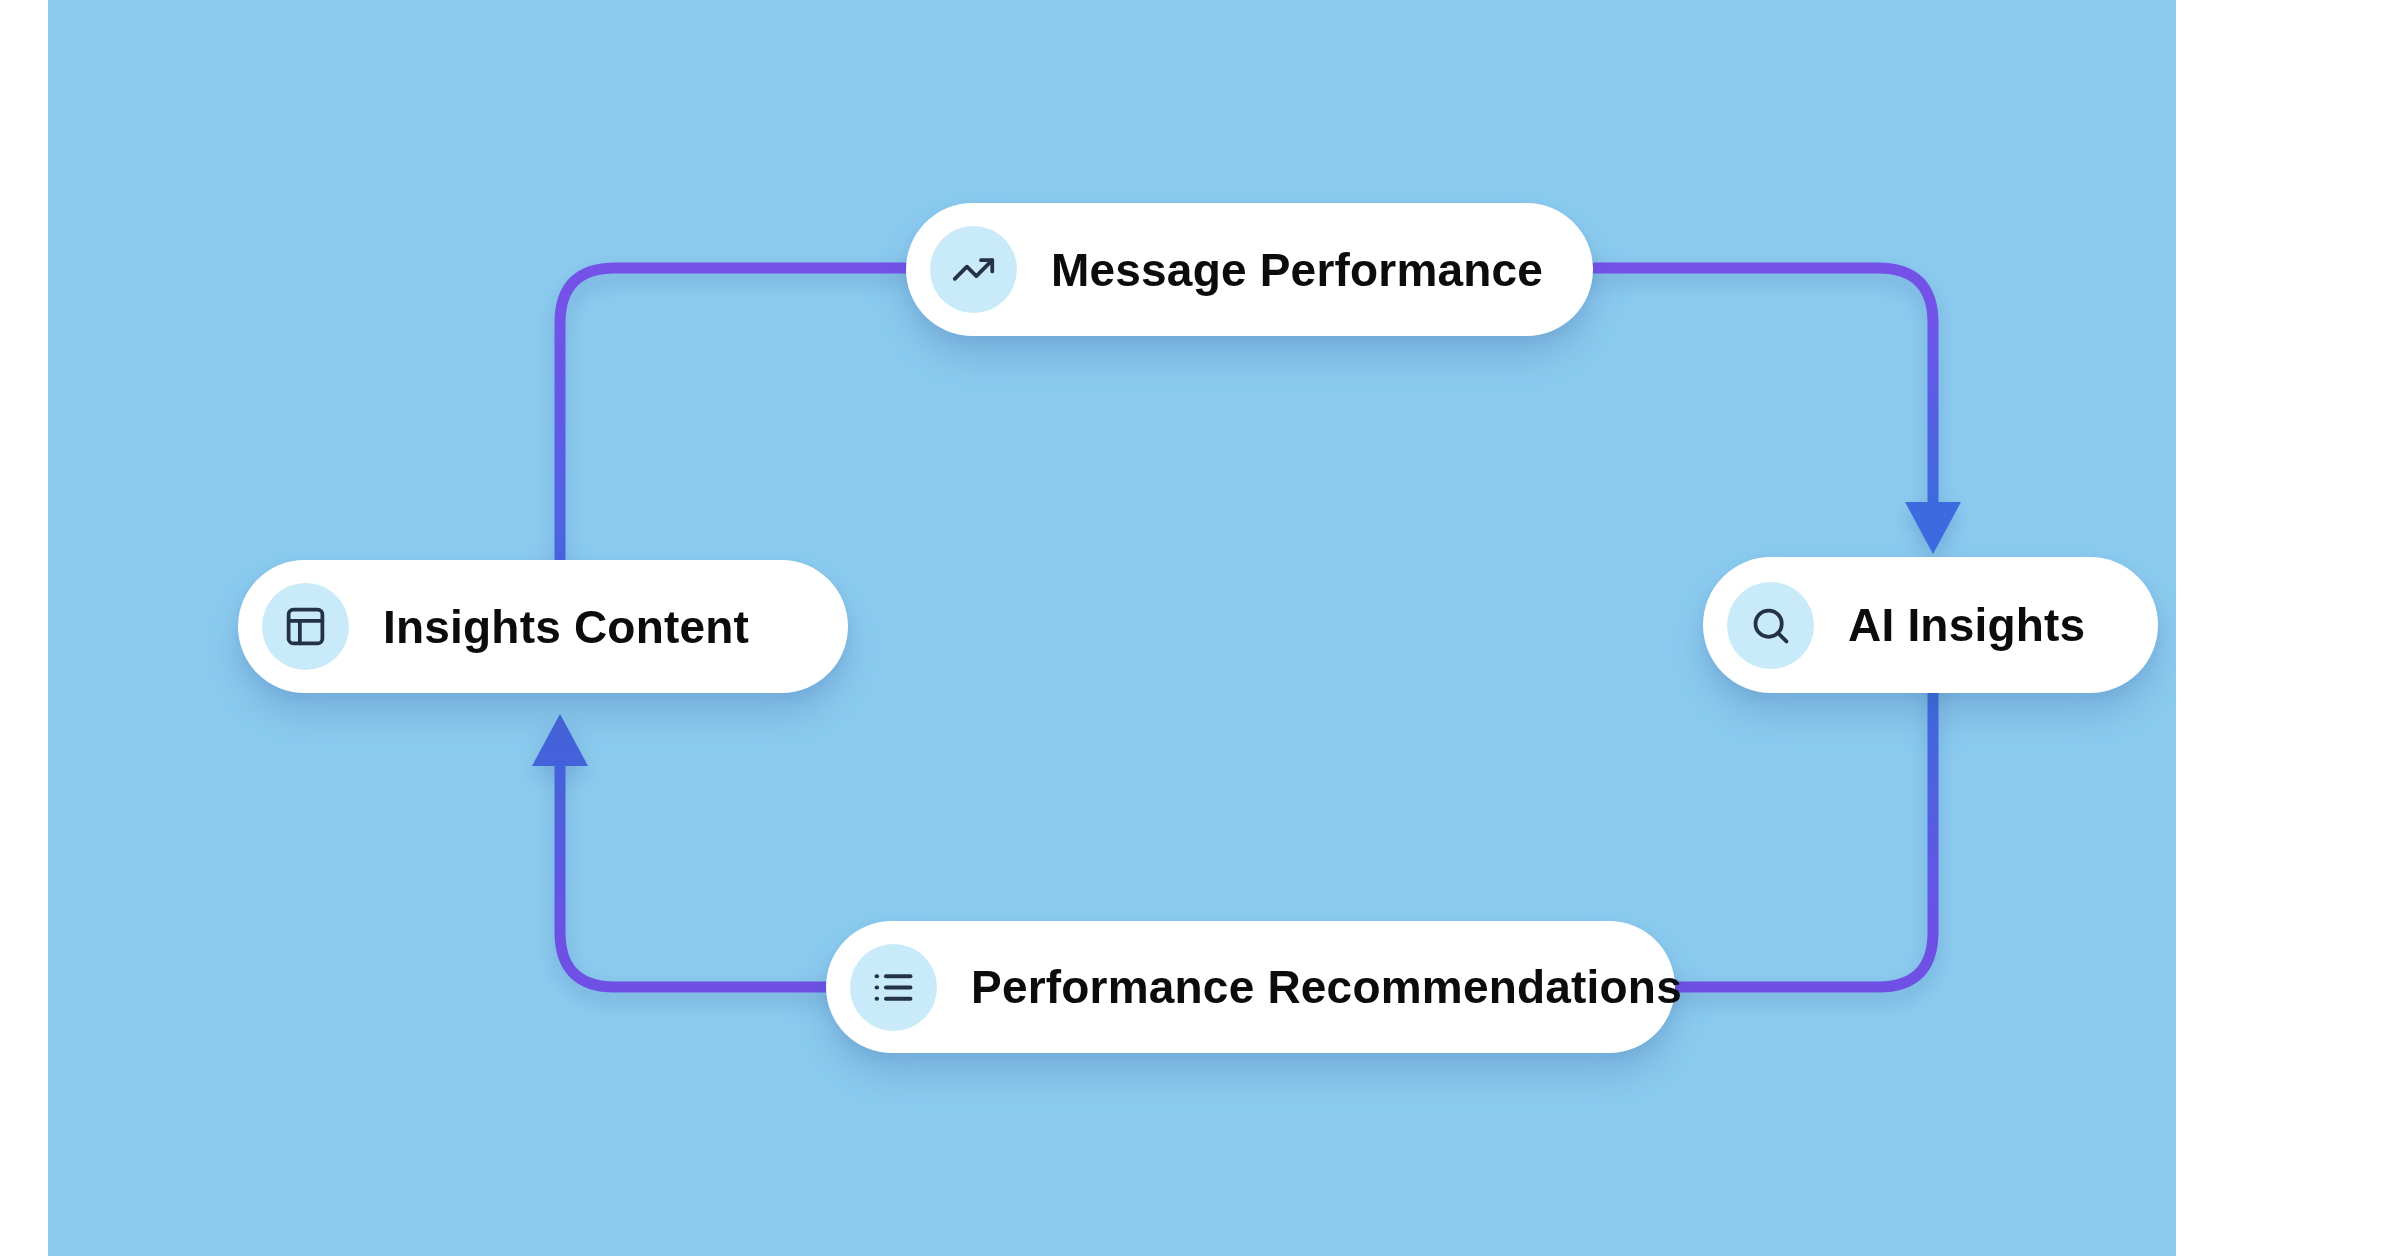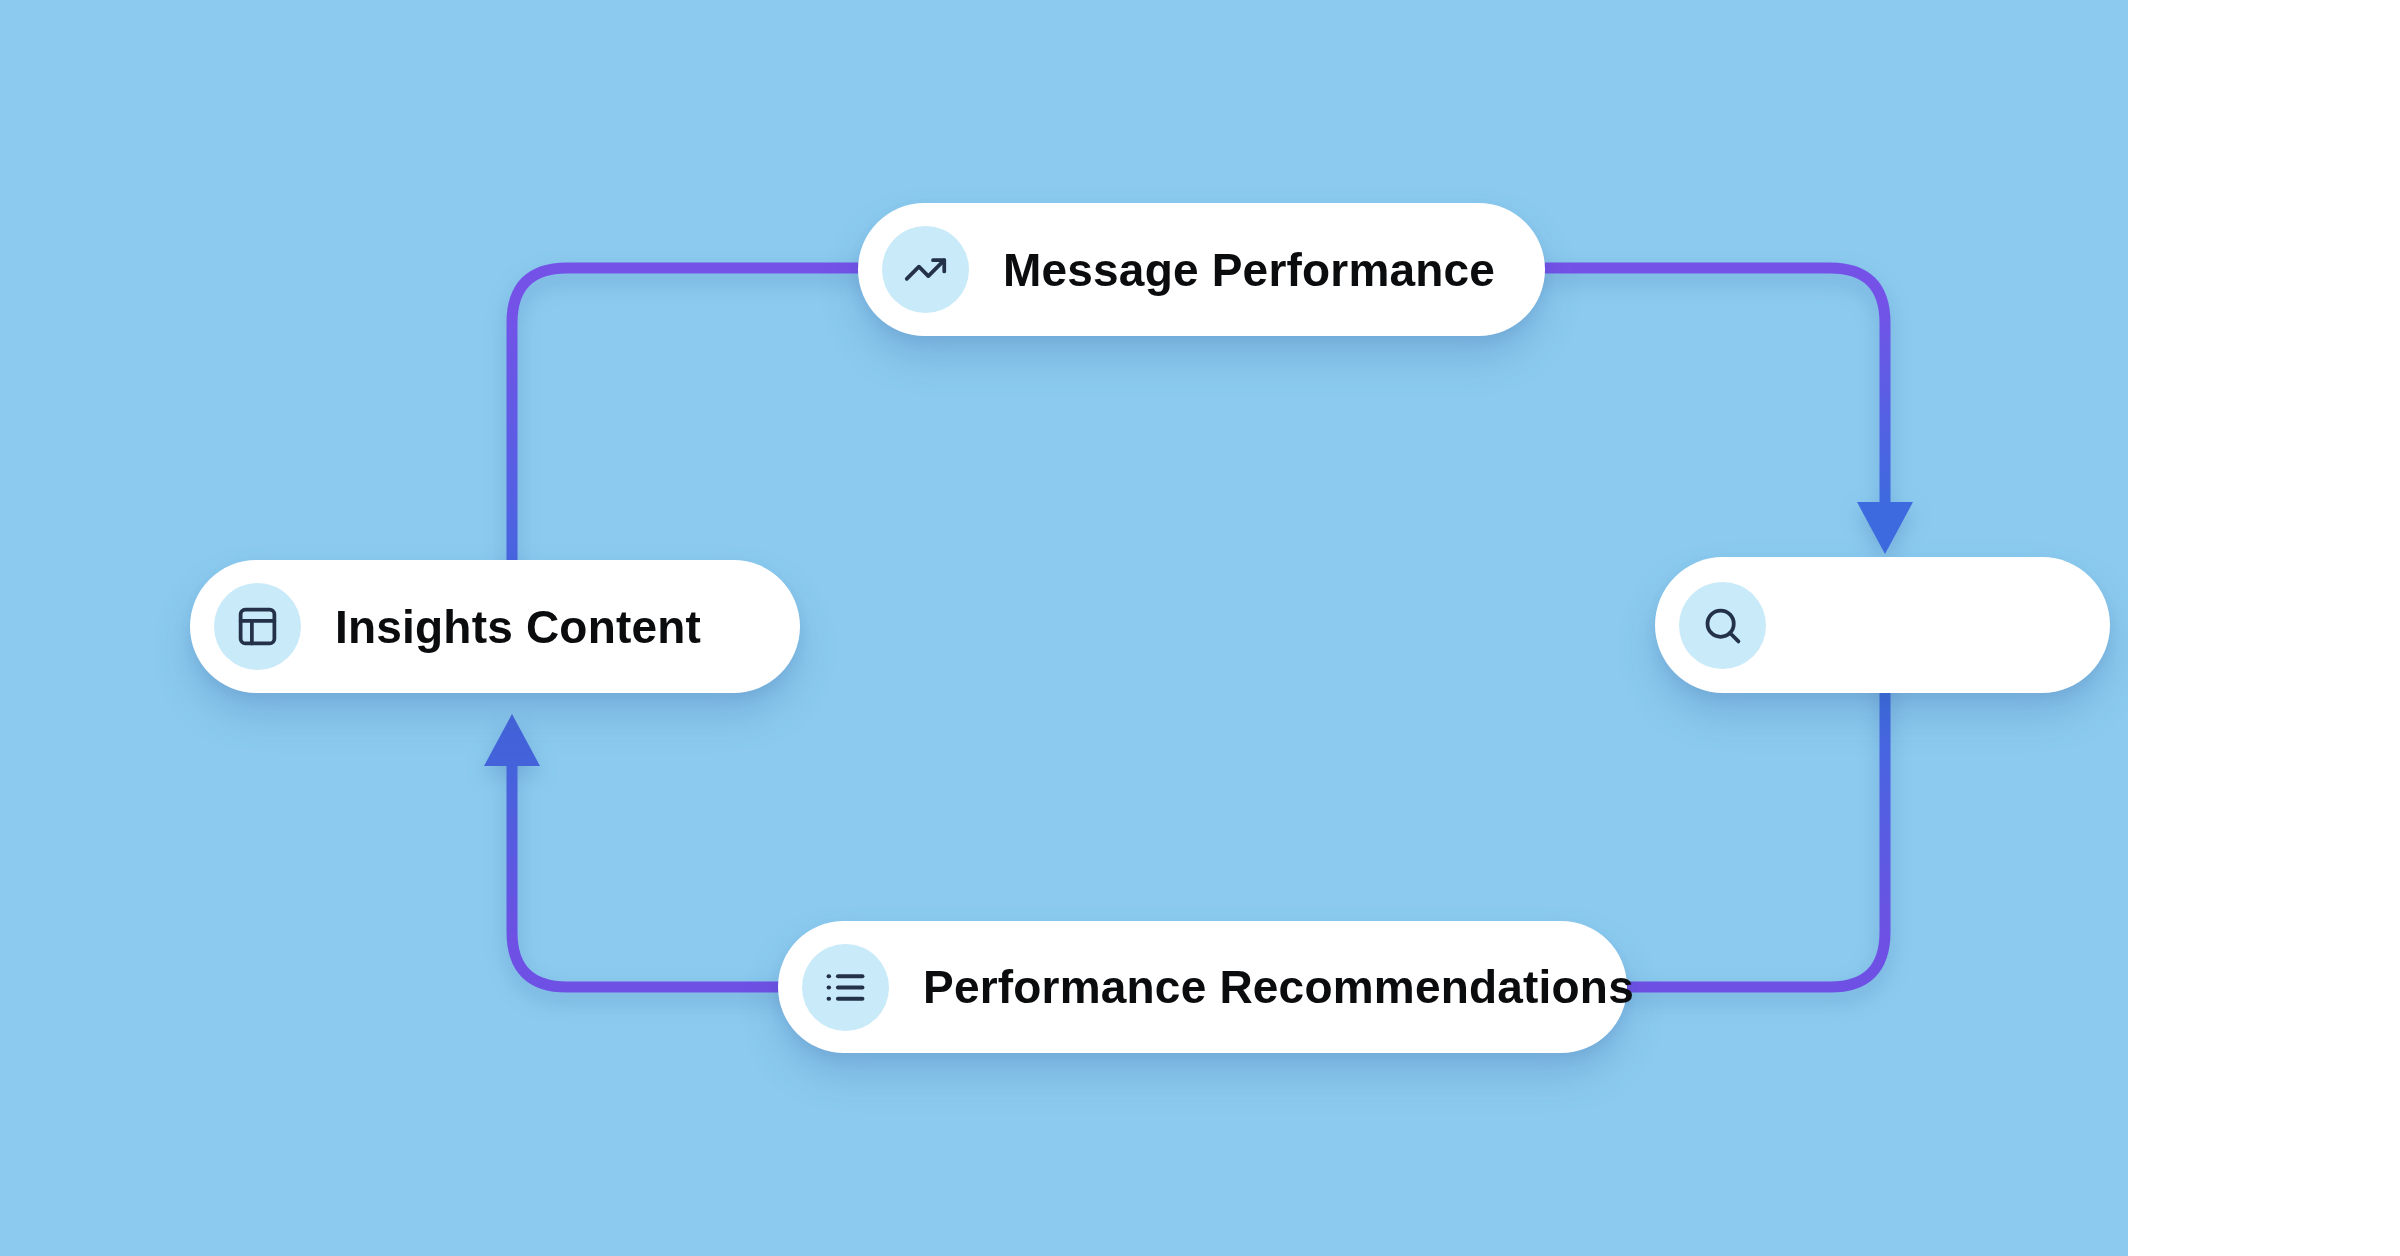--- a/index.html
+++ b/index.html
@@ -8,20 +8,21 @@
   }
   body {
     font-family: "Liberation Sans", sans-serif;
     -webkit-font-smoothing: antialiased;
   }
   .canvas {
     position: relative;
     width: 2128px;
     height: 1256px;
     overflow: hidden;
+    margin-left: 48px;
   }
   .connectors {
     position: absolute;
     left: 0;
     top: 0;
     filter: drop-shadow(0 9px 10px rgba(49, 88, 158, 0.28));
   }
   .node {
     position: absolute;
     display: flex;
@@ -111,20 +112,21 @@
     <span class="node-label">Message Performance</span>
   </div>
 
   <div class="node node-right">
     <span class="icon-circle">
       <svg viewBox="0 0 24 24">
         <circle cx="11" cy="11" r="7"></circle>
         <path d="M20.5 20.5 L16 16"></path>
       </svg>
     </span>
+    <span class="node-label">AI Insights</span>
   </div>
 
   <div class="node node-bottom">
     <span class="icon-circle">
       <svg viewBox="0 0 24 24" style="stroke-width:2.2">
         <path d="M8 6 H21"></path>
           <path d="M8 12 H21"></path>
           <path d="M8 18 H21"></path>
         <path d="M3 6 H3.2"></path>
           <path d="M3 12 H3.2"></path>

